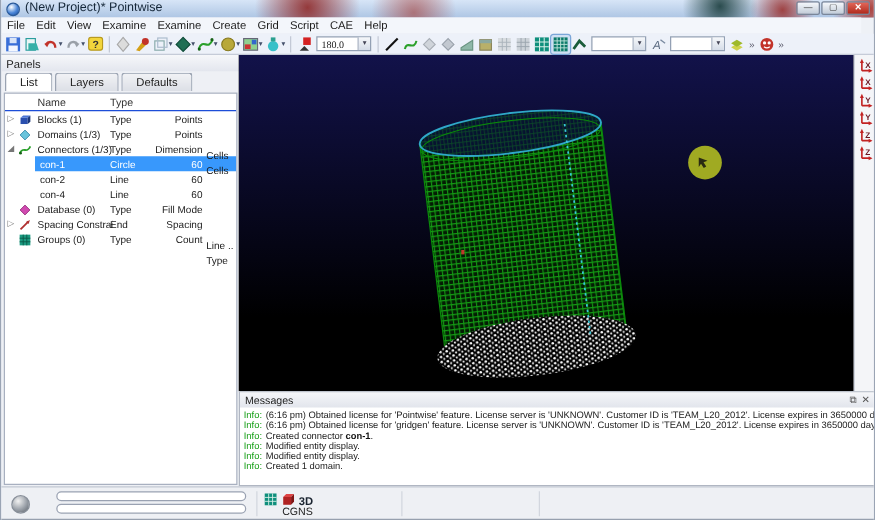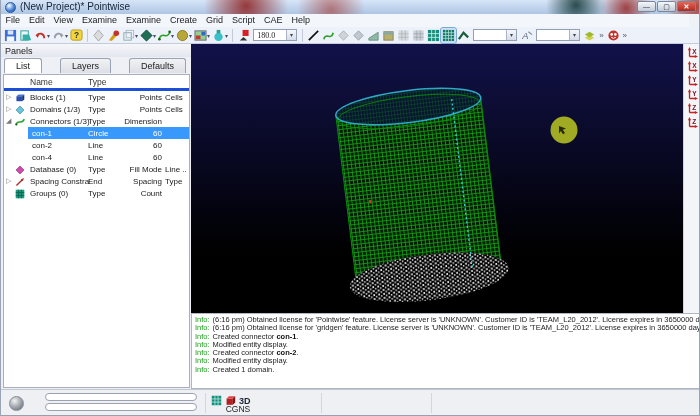--- a/index.html
+++ b/index.html
@@ -38,38 +38,38 @@
     align-items:center;justify-content:space-between;font-size:8px;color:#222;margin:0 2px;
     padding-left:3px;flex:0 0 auto;box-sizing:border-box;font-family:Liberation Serif, serif;}
   .tcombo .arr{width:9px;height:10px;background:linear-gradient(#f5f7fa,#d6dde8);
     border-left:1px solid #aab4c4;font-size:6px;line-height:10px;text-align:center;color:#445;}
   .toverflow{font-size:8px;color:#556;margin:0 2px;flex:0 0 auto;}
   
   .leftpanel{position:absolute;left:0;top:44px;width:225px;height:345px;background:#eef0f5;
     border-right:1px solid #b6bcc8;box-sizing:border-box;}
   .panel-hdr{height:13px;display:flex;align-items:center;justify-content:space-between;
     padding:0 4px;font-size:9px;color:#222;background:linear-gradient(#f6f7fa,#e3e6ee);}
-  .tabs{display:flex;gap:18px;padding:1px 0 0 3px;height:15px;}
+  .tabs{display:flex;gap:2px;padding:1px 0 0 3px;height:15px;}
   .tab{font-size:9px;color:#222;padding:1px 11px 0 11px;border:1px solid #9aa3b2;border-bottom:none;
     border-radius:3px 3px 0 0;background:linear-gradient(#f1f2f5,#dcdfe6);line-height:12px;}
   .tab.active{background:#fff;position:relative;z-index:2;}
   .treebox{position:absolute;left:2px;top:30px;width:185px;height:312px;background:#fff;
     border:1px solid #a8b0c0;overflow:hidden;}
-  .tree-hdr{height:13px;border-bottom:3px solid #1d4ed8;position:relative;font-size:8.5px;color:#333;}
+  .tree-hdr{height:13px;border-bottom:1px solid #1d4ed8;position:relative;font-size:8.5px;color:#333;}
   .tree-hdr span{position:absolute;top:2px;}
   .trow{height:12px;position:relative;font-size:8px;color:#1a1a1a;white-space:nowrap;}
   .trow .hl{position:absolute;left:24px;right:0;top:0;bottom:0;background:#3898fc;}
   .trow span{position:absolute;top:2px;z-index:2;}
   .trow.sel, .trow.sel span{color:#fff;}
   .exp{left:2px;width:8px;color:#777;font-size:7px;top:2.5px;}
   .ticon{left:11px;top:1px;}
   .tname{left:26px;width:60px;overflow:hidden;}
   .tc1{left:84px;}
   .tc2{left:116px;width:42px;text-align:right;}
-  .tc3{left:161px;width:22px;overflow:hidden;}
+  .tc3{left:161px;width:22px;overflow:hidden;margin-top:29px;}
   
   .viewport{position:absolute;left:190px;top:44px;width:492px;height:269px;background:#000;}
   
   .axisbar{position:absolute;left:682px;top:44px;width:18px;height:269px;background:#f4f5f8;
     border-left:1px solid #cfd4de;display:flex;flex-direction:column;align-items:center;padding-top:2px;box-sizing:border-box;}
   .axbtn{width:14px;height:13px;margin-bottom:1px;display:flex;align-items:center;justify-content:center;}
   
   .messages{position:absolute;left:190px;top:313px;width:510px;height:76px;background:#fff;
     border:1px solid #b0b6c2;box-sizing:border-box;}
   .msg-hdr{height:12px;background:linear-gradient(#f5f6f9,#e2e5ec);display:flex;align-items:center;
@@ -494,26 +494,32 @@
       <svg width="13" height="13" viewBox="0 0 13 13">
     <path d="M3.5 10.5 V4 M3.5 10.5 H9.5" stroke="#c22222" stroke-width="1.3" fill="none"></path>
     <path d="M3.5 1 L1.9 4.3 L5.1 4.3 Z" fill="#c22222"></path>
     <path d="M12 10.5 L8.9 8.9 L8.9 12.1 Z" fill="#c22222"></path>
     <text x="6.2" y="8.2" font-size="6.5" font-weight="bold" fill="#6b1520">Z</text>
       </svg>
     </div>
   </div>
 
 <div class="messages">
+  <div class="msg-hdr">
+    <span>Messages</span>
+    <span class="msg-hdr-icons">
+      <span class="mi">⧉</span>
+      <span class="mi">✕</span>
+    </span>
+  </div>
   <div class="msg-body" id="msgbody">
       <div class="mline"><span class="tag">Info:</span>(6:16 pm) Obtained license for 'Pointwise' feature. License server is 'UNKNOWN'. Customer ID is 'TEAM_L20_2012'. License expires in 3650000 days.</div>
       <div class="mline"><span class="tag">Info:</span>(6:16 pm) Obtained license for 'gridgen' feature. License server is 'UNKNOWN'. Customer ID is 'TEAM_L20_2012'. License expires in 3650000 days.</div>
       <div class="mline"><span class="tag">Info:</span>Created connector <b>con-1</b>.</div>
       <div class="mline"><span class="tag">Info:</span>Modified entity display.</div>
-      <div class="mline"><span class="tag">Info:</span>Created connector <b>con-2</b>.</div>
       <div class="mline"><span class="tag">Info:</span>Modified entity display.</div>
       <div class="mline"><span class="tag">Info:</span>Created 1 domain.</div>
     </div>
 </div>
 
 <div class="statusbar">
   <div class="sb-sphere"></div>
   <div class="sb-bar" style="top:3px;"></div>
   <div class="sb-bar" style="top:13px;"></div>
   <div class="sb-sep" style="left:204px;"></div>

